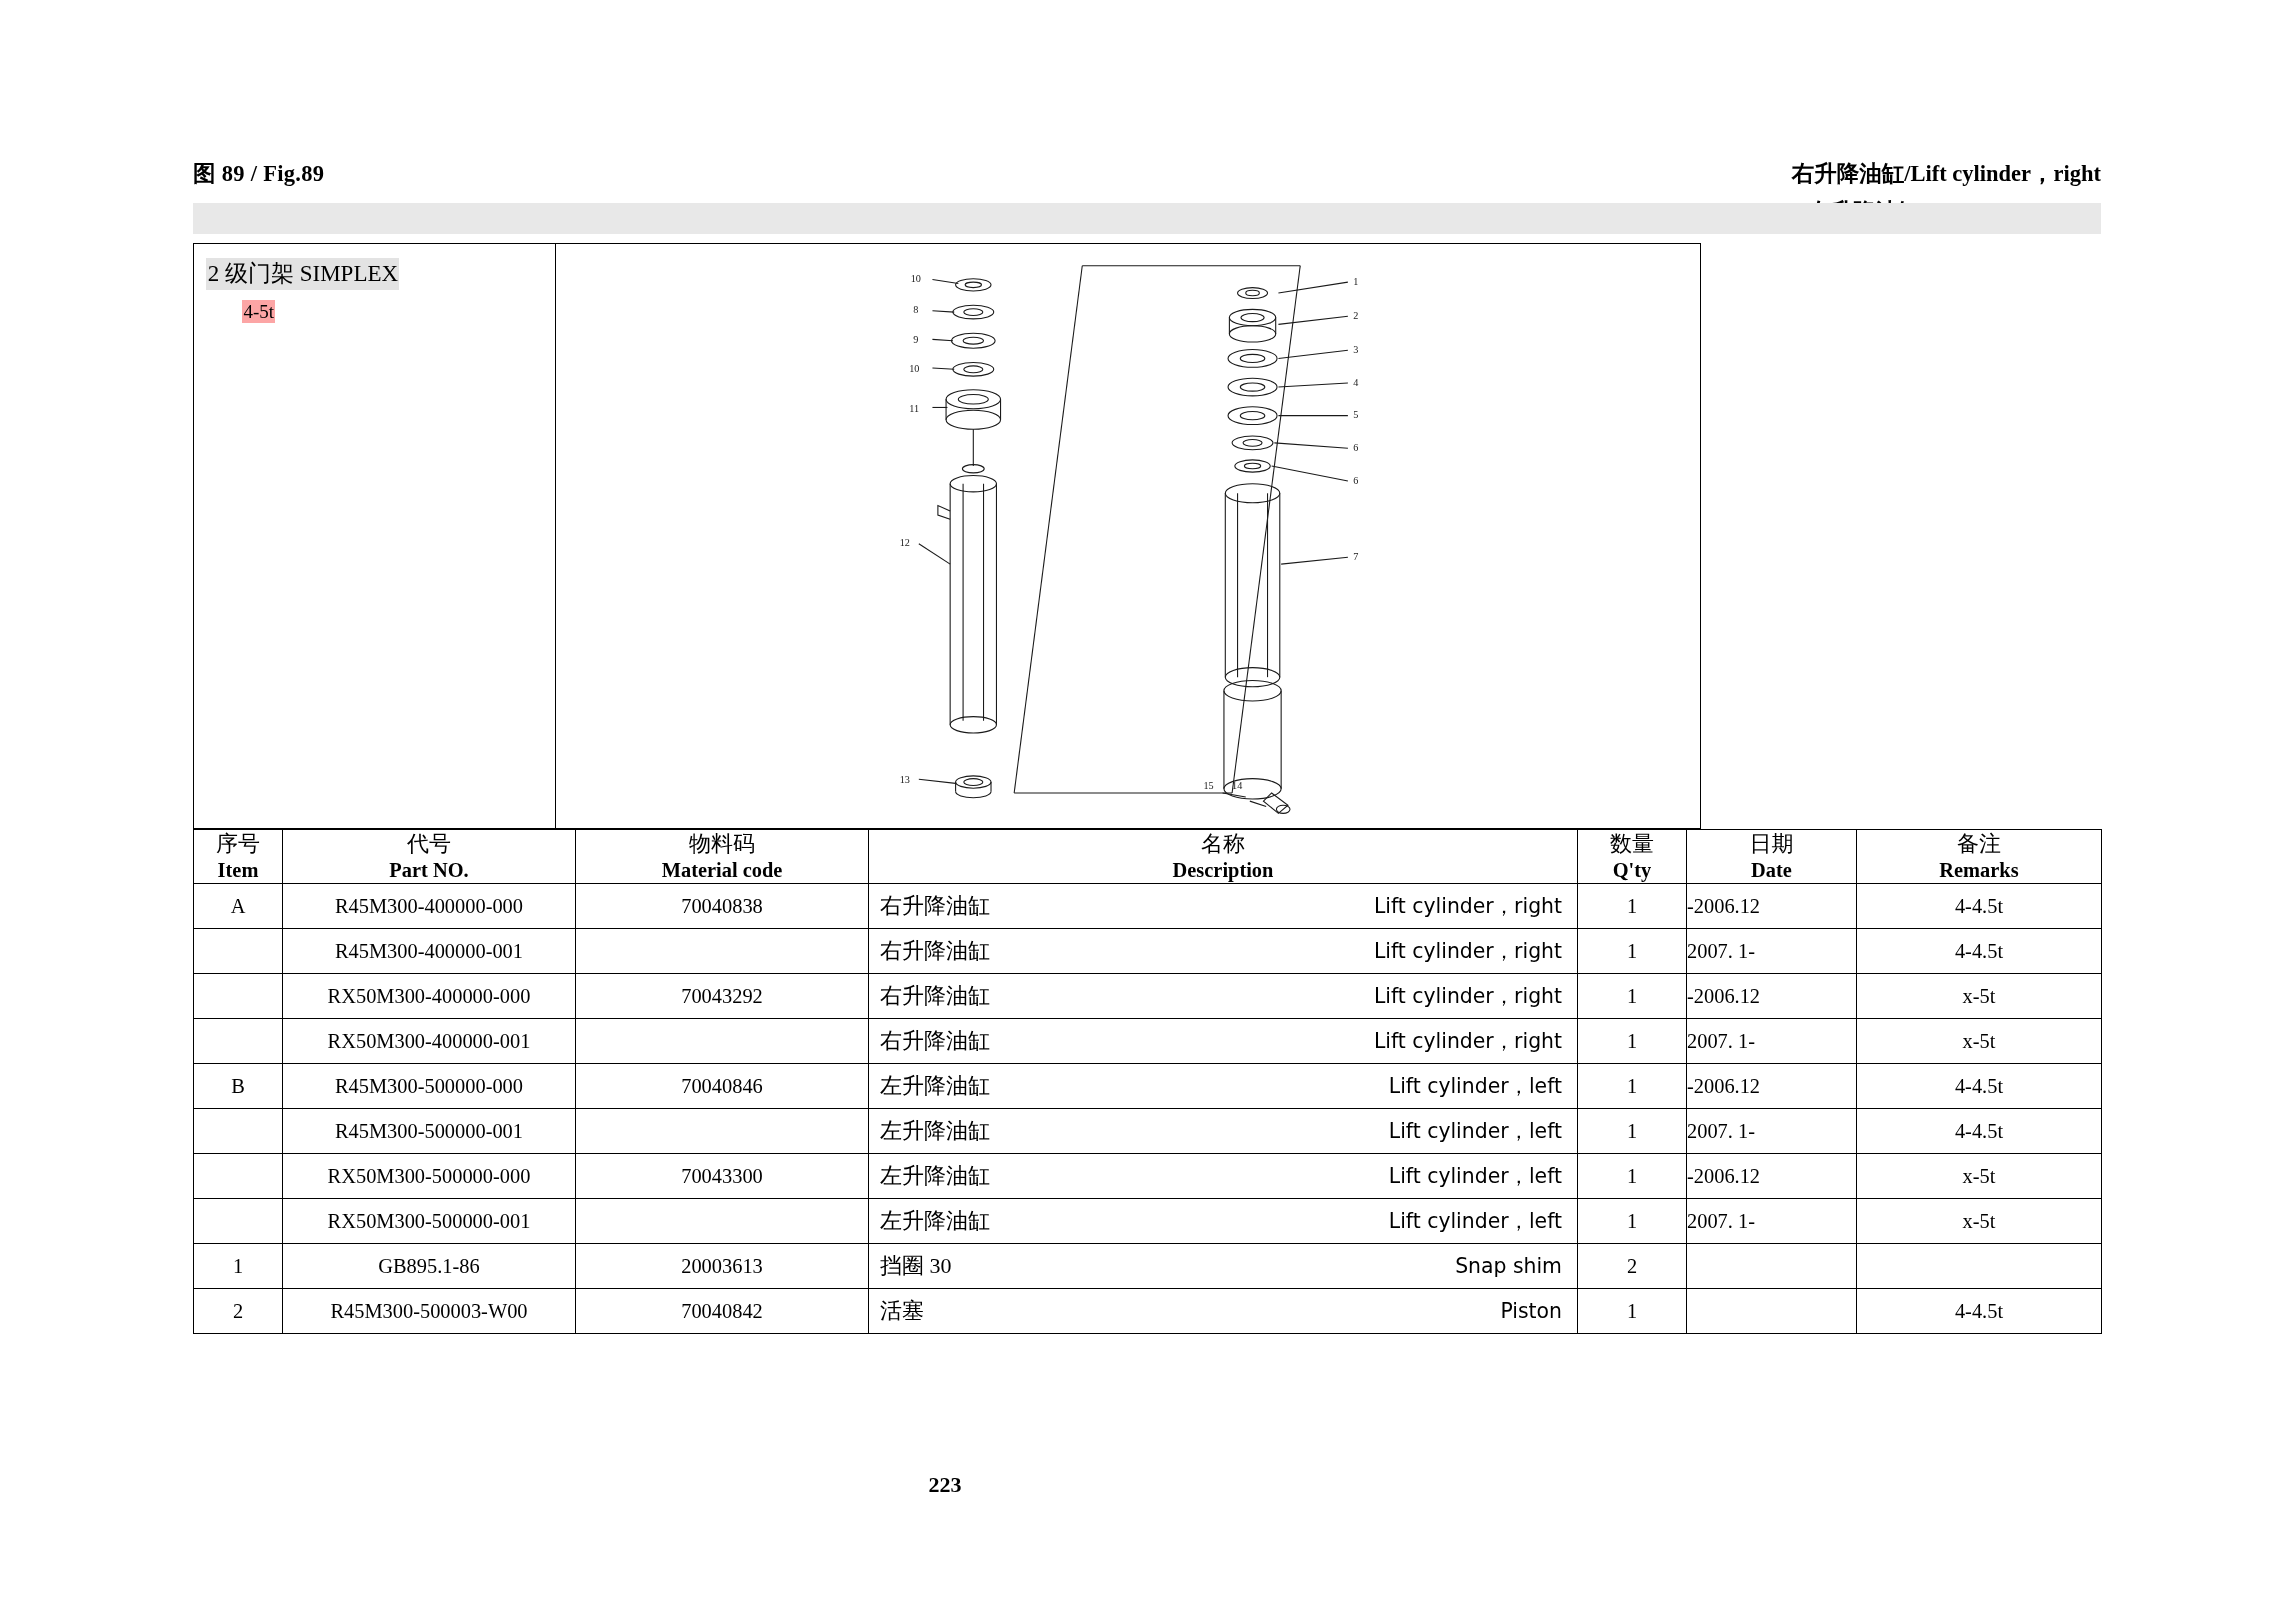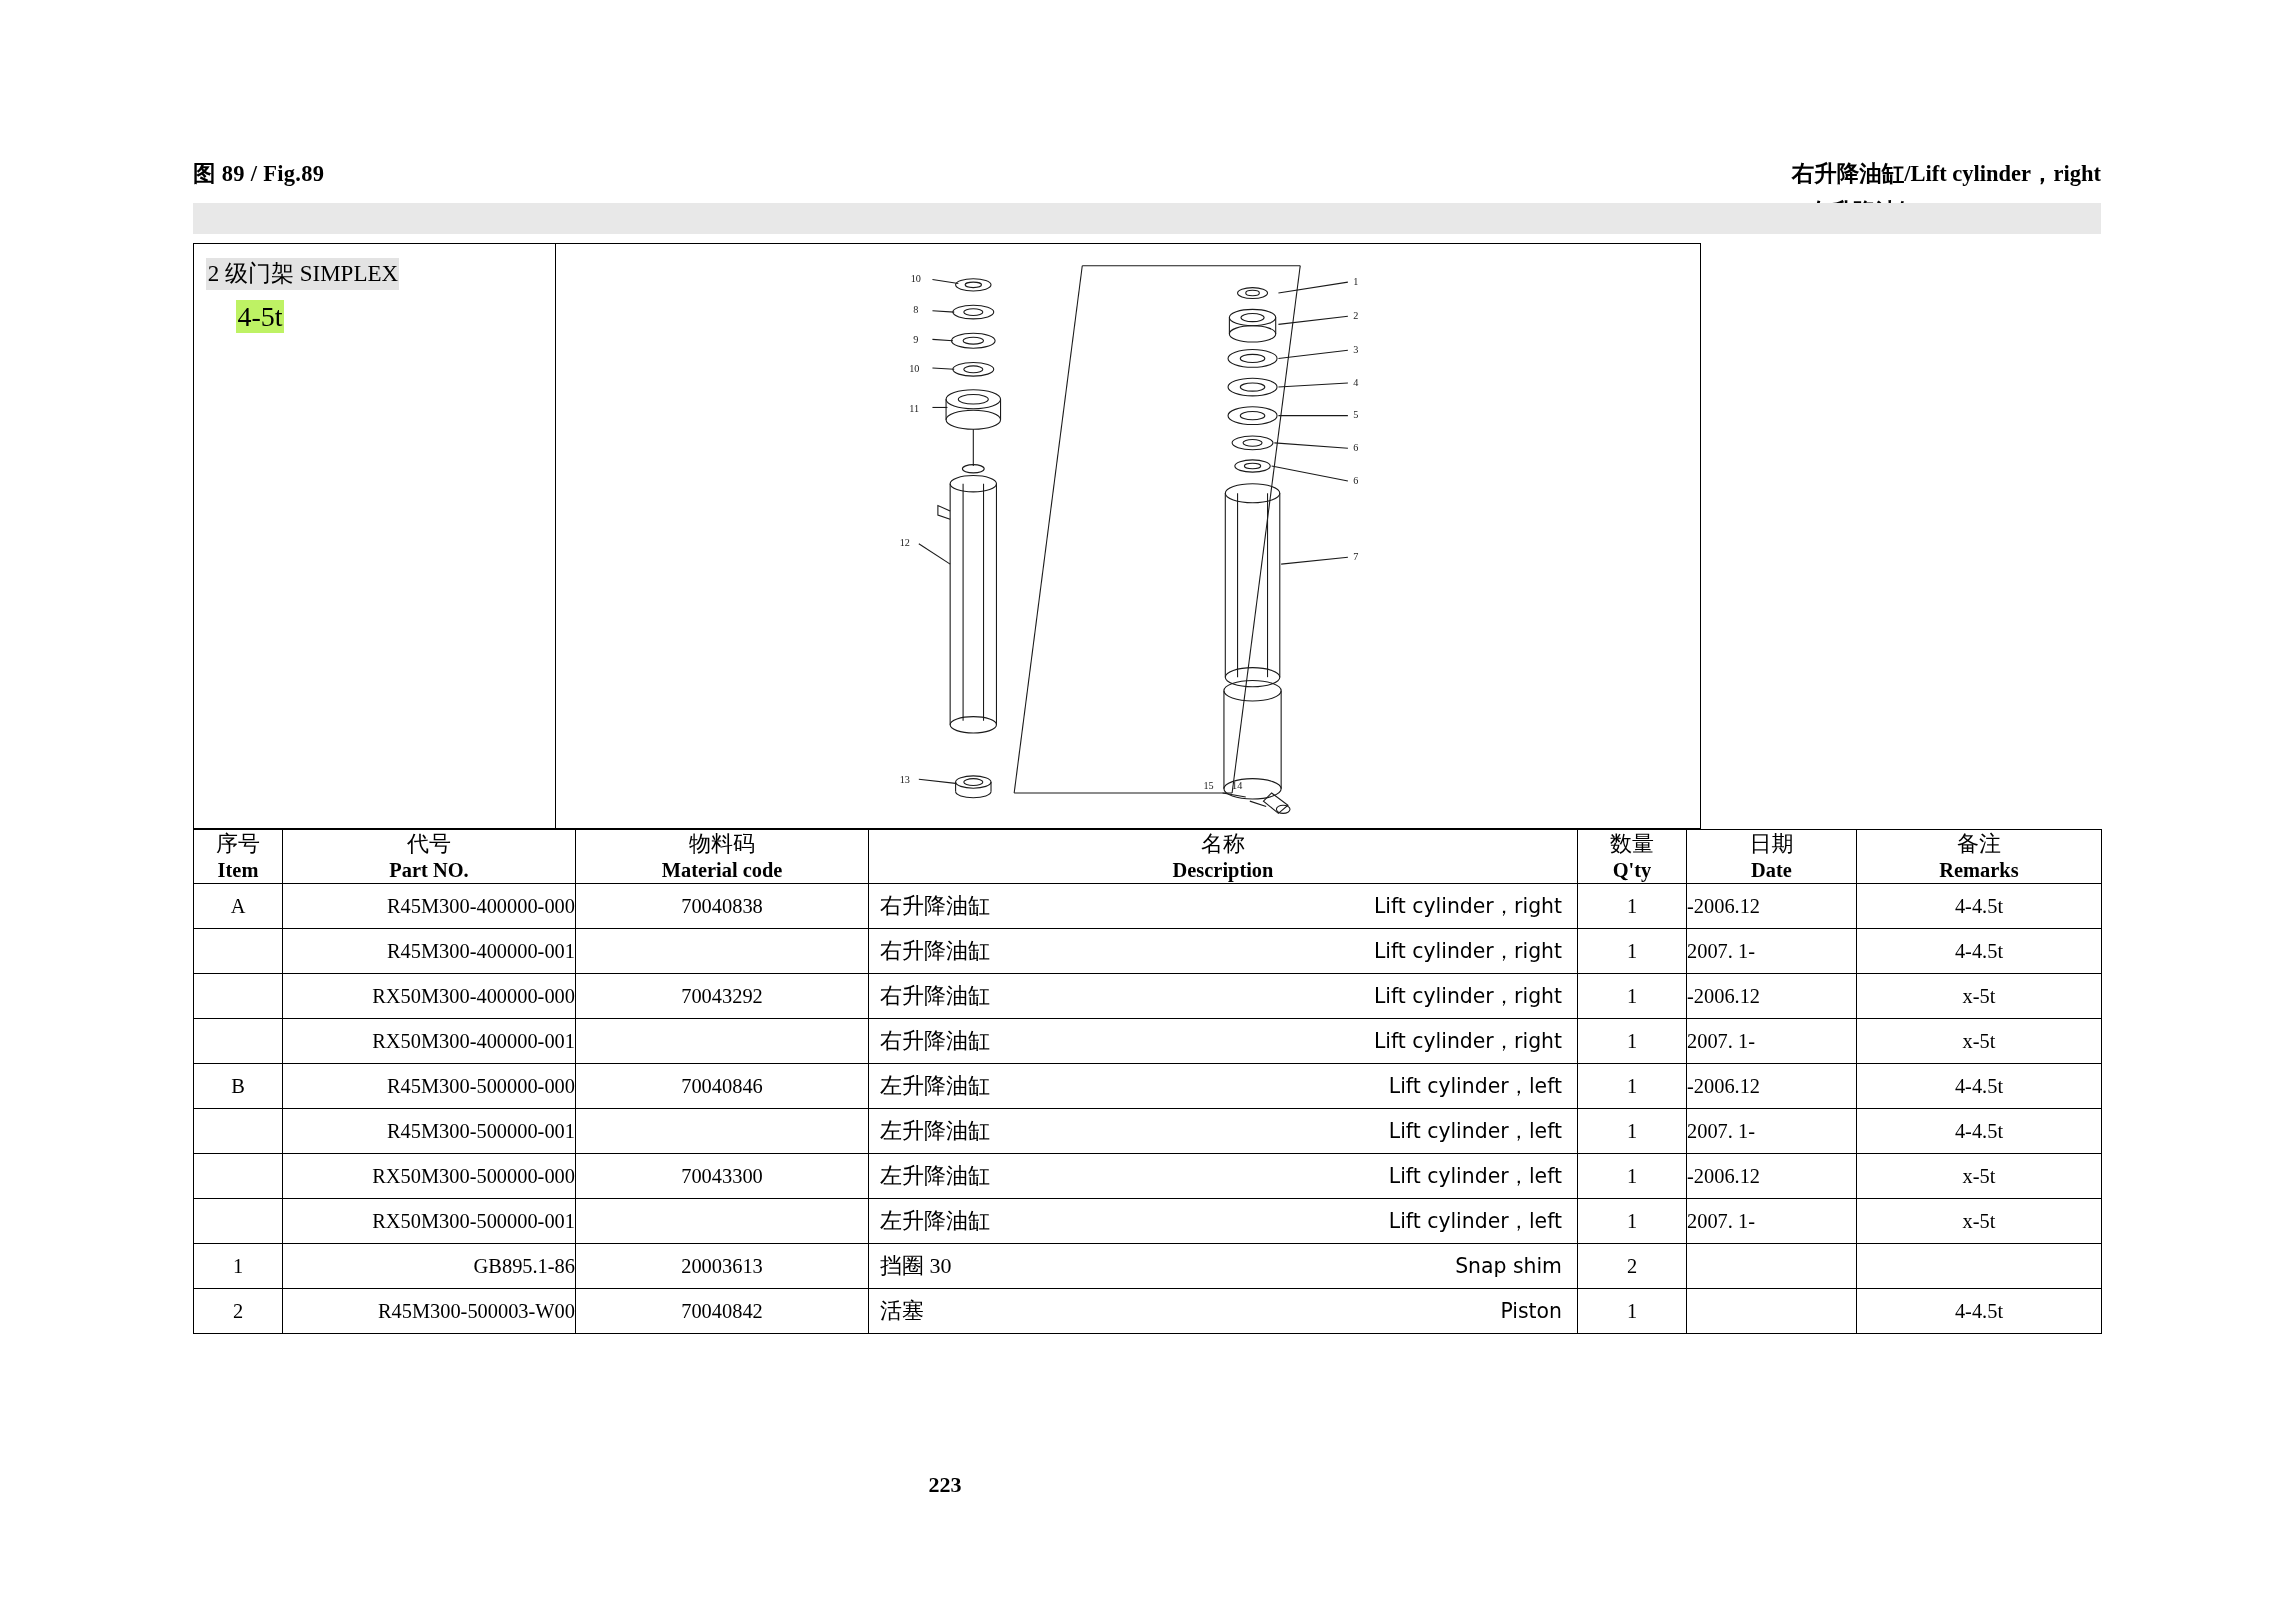--- a/index.html
+++ b/index.html
@@ -95,25 +95,25 @@
     position: absolute;
     left: 12.3px;
     top: 13.6px;
     font-size: 23px;
     white-space: nowrap;
     background: #e3e3e3;
     padding: 0.7px 1.4px;
   }
   .mast-cap {
     position: absolute;
-    left: 42px;
+    left: 48px;
     top: 56px;
-    font-size: 28px;
+    font-size: 19px;
     white-space: nowrap;
-    background: #bef264;
+    background: #fca5a5;
     padding: 0.7px 1.4px;
   }
   .drawing {
     position: absolute;
     left: 361px;
     top: 0;
     width: 1546px;
     height: 583px;
     padding-left: 9px;
   }
@@ -147,21 +147,21 @@
     font-weight: bold;
     text-align: center;
     display: block;
     line-height: 1.25;
   }
   th.hdr {
     height: 83px;
     vertical-align: middle;
   }
   td.c-item { text-align: center; }
-  td.c-part { text-align: right; padding-left: 15px; }
+  td.c-part { text-align: center; padding-left: 15px; }
   td.c-mat  { text-align: center; }
   td.c-desc { position: relative; padding: 0 15px; }
   td.c-qty  { text-align: center; }
   td.c-date { text-align: left; padding-left: 13.6px; }
   td.c-rem  { text-align: center; }
 
   .desc-cn {
     position: absolute;
     left: 11px;
     top: 50%;

